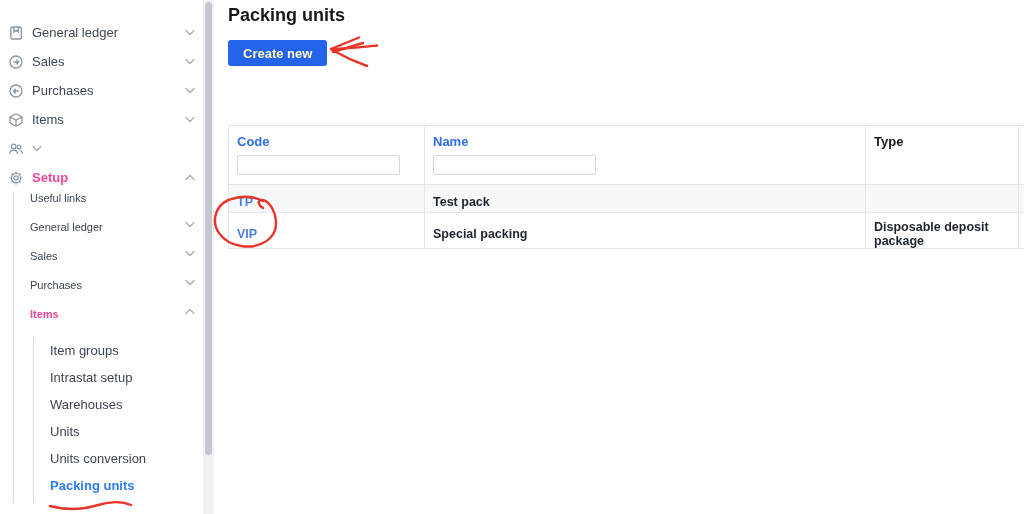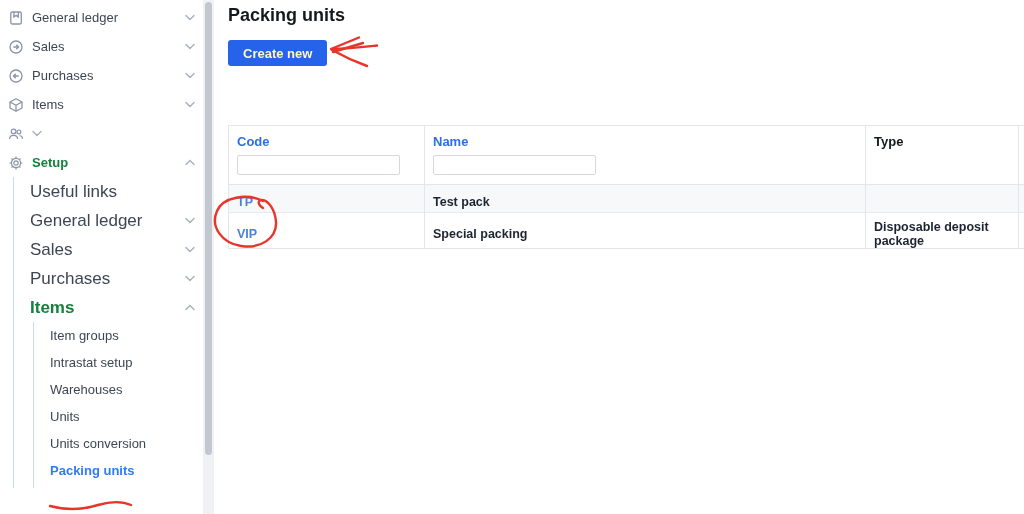--- a/index.html
+++ b/index.html
@@ -3,29 +3,29 @@
 <meta charset="utf-8">
 <style>
   * { margin:0; padding:0; box-sizing:border-box; }
   html,body { width:1024px; height:514px; }
   body {
     position:relative; overflow:hidden; background:#ffffff;
     font-family:"Liberation Sans", sans-serif; color:#3d4654;
   }
 
   
-  .sidebar { position:absolute; left:0; top:0; width:203px; height:514px; background:#ffffff; padding-top:3px; }
+  .sidebar { position:absolute; left:0; top:0; width:203px; height:514px; background:#ffffff; padding-top:18px; }
   .nav0 { height:29px; display:flex; align-items:center; padding:0 8px 0 8px; font-size:13px; color:#3d4654; cursor:pointer; }
   .nav0 .ic { width:16px; height:16px; margin-right:8px; color:#8a94a6; flex:0 0 16px; display:flex; align-items:center; }
   .nav0 .lbl, .nav1 .lbl, .nav2 .lbl { flex:1; white-space:nowrap; overflow:hidden; }
-  .bold .lbl { font-weight:700; color:#15803d; }
+  .bold .lbl { font-weight:700; color:#ec4899; }
   .chev { width:10px; height:7px; flex:0 0 10px; display:flex; align-items:center; color:#a8b0bc; }
   .chev.up svg { transform:rotate(180deg); }
   .group1 { margin-left:13px; border-left:1px solid #c7dcf5; }
-  .nav1 { height:29px; display:flex; align-items:center; padding:0 8px 0 16px; font-size:17px; cursor:pointer; }
+  .nav1 { height:29px; display:flex; align-items:flex-start; padding:0 8px 0 16px; font-size:11px; cursor:pointer; }
   .group2 { margin-left:19px; border-left:1px solid #c7dcf5; padding-bottom:4px; }
   .nav2 { height:27px; display:flex; align-items:center; padding:0 8px 0 16px; font-size:13px; cursor:pointer; }
   .active .lbl { color:#2e7bf6; font-weight:700; }
 
   
   .scroll-track { position:absolute; left:203px; top:0; width:11px; height:514px; background:#f0f1f4; }
   .scroll-thumb { position:absolute; left:2px; top:2px; width:7px; height:453px; background:#c3c8d0; border-radius:4px; }
 
   
   .main { position:absolute; left:214px; top:0; right:0; height:514px; background:#ffffff; }

